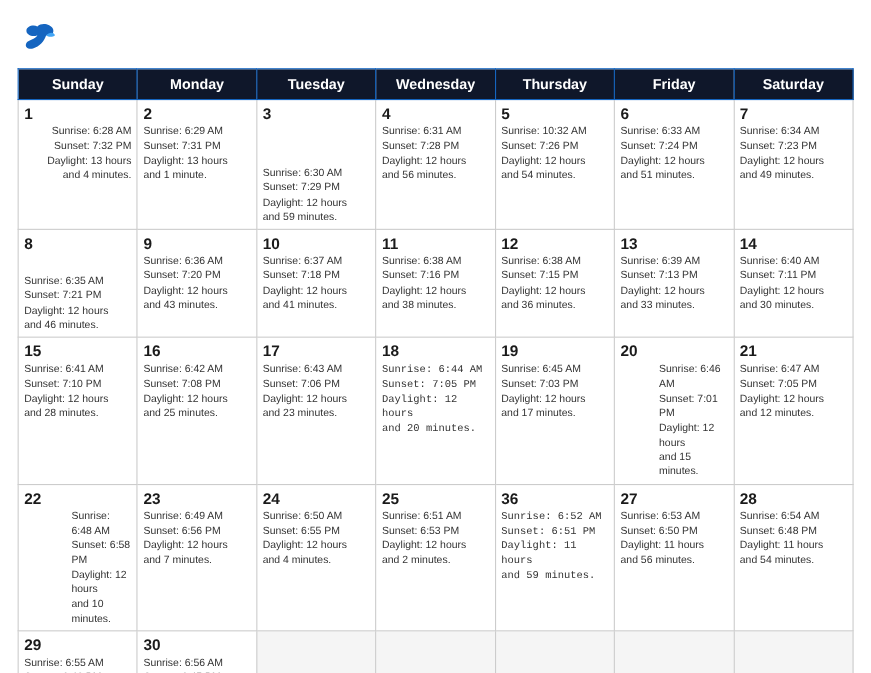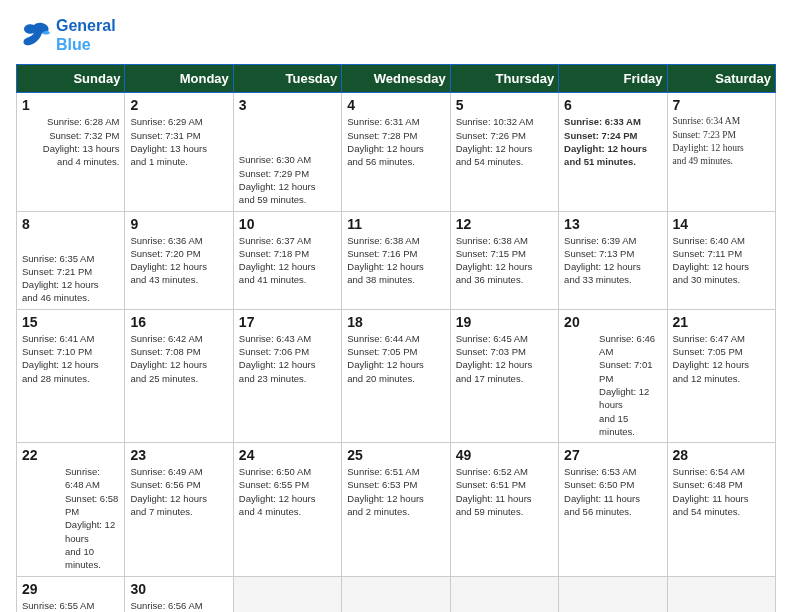--- a/index.html
+++ b/index.html
@@ -36,26 +36,26 @@
     .location {
       font-size: 14px;
       color: #333;
     }
     .calendar {
       width: 100%;
       border-collapse: collapse;
       table-layout: fixed;
     }
     .calendar th {
-      background: #14532d;
+      background: #0f172a;
       color: #fff;
       padding: 6px 4px;
       font-size: 13px;
       font-weight: bold;
-      text-align: right;
+      text-align: center;
       border: 1px solid #1565c0;
     }
     .calendar td {
       border: 1px solid #ccc;
       vertical-align: top;
       padding: 4px 5px;
       font-size: 10px;
       color: #333;
       height: 80px;
       background: #fff;
@@ -80,26 +80,20 @@
 <body>
 
 <div class="header">
   <div class="logo">
     <svg class="logo-icon" viewBox="0 0 36 36">
       <rect width="36" height="36" fill="white"></rect>
 
       <path d="M18 8 C22 4, 30 6, 32 10 C34 14, 30 18, 26 16 C24 22, 20 26, 14 28 C10 29, 6 27, 8 23 C10 20, 16 20, 18 16 C14 18, 8 16, 8 12 C8 8, 14 6, 18 8Z" fill="#1565c0"></path>
       <path d="M26 16 C28 14, 32 12, 34 16 C32 18, 28 18, 26 16Z" fill="#42a5f5"></path>
     </svg>
-    <div>
-      <div style="font-size:16px; font-weight:bold; color:#1a1a1a; line-height:1.2;">
-        <span style="color:#1565c0;">General</span>
-      </div>
-      <div style="font-size:16px; font-weight:bold; color:#42a5f5; line-height:1.2;">Blue</div>
-    </div>
   </div>
   <div class="title-area">
     <div class="month-year"></div>
     <div class="location"></div>
   </div>
 </div>
 
 <table class="calendar">
   <thead>
     <tr>
@@ -144,28 +138,28 @@
         </td>
         <td>
           <span class="day-number">5</span>
           <div class="day-info" style="white-space: pre-line;">Sunrise: 10:32 AM
 Sunset: 7:26 PM
 Daylight: 12 hours
 and 54 minutes.</div>
         </td>
         <td>
           <span class="day-number">6</span>
-          <div class="day-info" style="white-space: pre-line; font-weight: bold;">Sunrise: 6:33 AM
+          <div class="day-info" style="white-space: pre-line;">Sunrise: 6:33 AM
 Sunset: 7:24 PM
 Daylight: 12 hours
 and 51 minutes.</div>
         </td>
         <td>
           <span class="day-number">7</span>
-          <div class="day-info" style="white-space: pre-line; font-family: Liberation Serif, serif;">Sunrise: 6:34 AM
+          <div class="day-info" style="white-space: pre-line;">Sunrise: 6:34 AM
 Sunset: 7:23 PM
 Daylight: 12 hours
 and 49 minutes.</div>
         </td>
       </tr>
       <tr>
         <td>
           <span class="day-number">8</span>
           <div class="day-info" style="white-space: pre-line; margin-top: 20px;">Sunrise: 6:35 AM
 Sunset: 7:21 PM
@@ -232,21 +226,21 @@
         </td>
         <td>
           <span class="day-number">17</span>
           <div class="day-info" style="white-space: pre-line;">Sunrise: 6:43 AM
 Sunset: 7:06 PM
 Daylight: 12 hours
 and 23 minutes.</div>
         </td>
         <td>
           <span class="day-number">18</span>
-          <div class="day-info" style="white-space: pre-line;">Sunrise: 6:44 AM
+          <div class="day-info" style="white-space: pre-line; font-family: Liberation Mono, monospace;">Sunrise: 6:44 AM
 Sunset: 7:05 PM
 Daylight: 12 hours
 and 20 minutes.</div>
         </td>
         <td>
           <span class="day-number">19</span>
           <div class="day-info" style="white-space: pre-line;">Sunrise: 6:45 AM
 Sunset: 7:03 PM
 Daylight: 12 hours
 and 17 minutes.</div>
@@ -289,22 +283,22 @@
 and 4 minutes.</div>
         </td>
         <td>
           <span class="day-number">25</span>
           <div class="day-info" style="white-space: pre-line;">Sunrise: 6:51 AM
 Sunset: 6:53 PM
 Daylight: 12 hours
 and 2 minutes.</div>
         </td>
         <td>
-          <span class="day-number">49</span>
-          <div class="day-info" style="white-space: pre-line;">Sunrise: 6:52 AM
+          <span class="day-number">36</span>
+          <div class="day-info" style="white-space: pre-line; font-family: Liberation Mono, monospace;">Sunrise: 6:52 AM
 Sunset: 6:51 PM
 Daylight: 11 hours
 and 59 minutes.</div>
         </td>
         <td>
           <span class="day-number">27</span>
           <div class="day-info" style="white-space: pre-line;">Sunrise: 6:53 AM
 Sunset: 6:50 PM
 Daylight: 11 hours
 and 56 minutes.</div>

